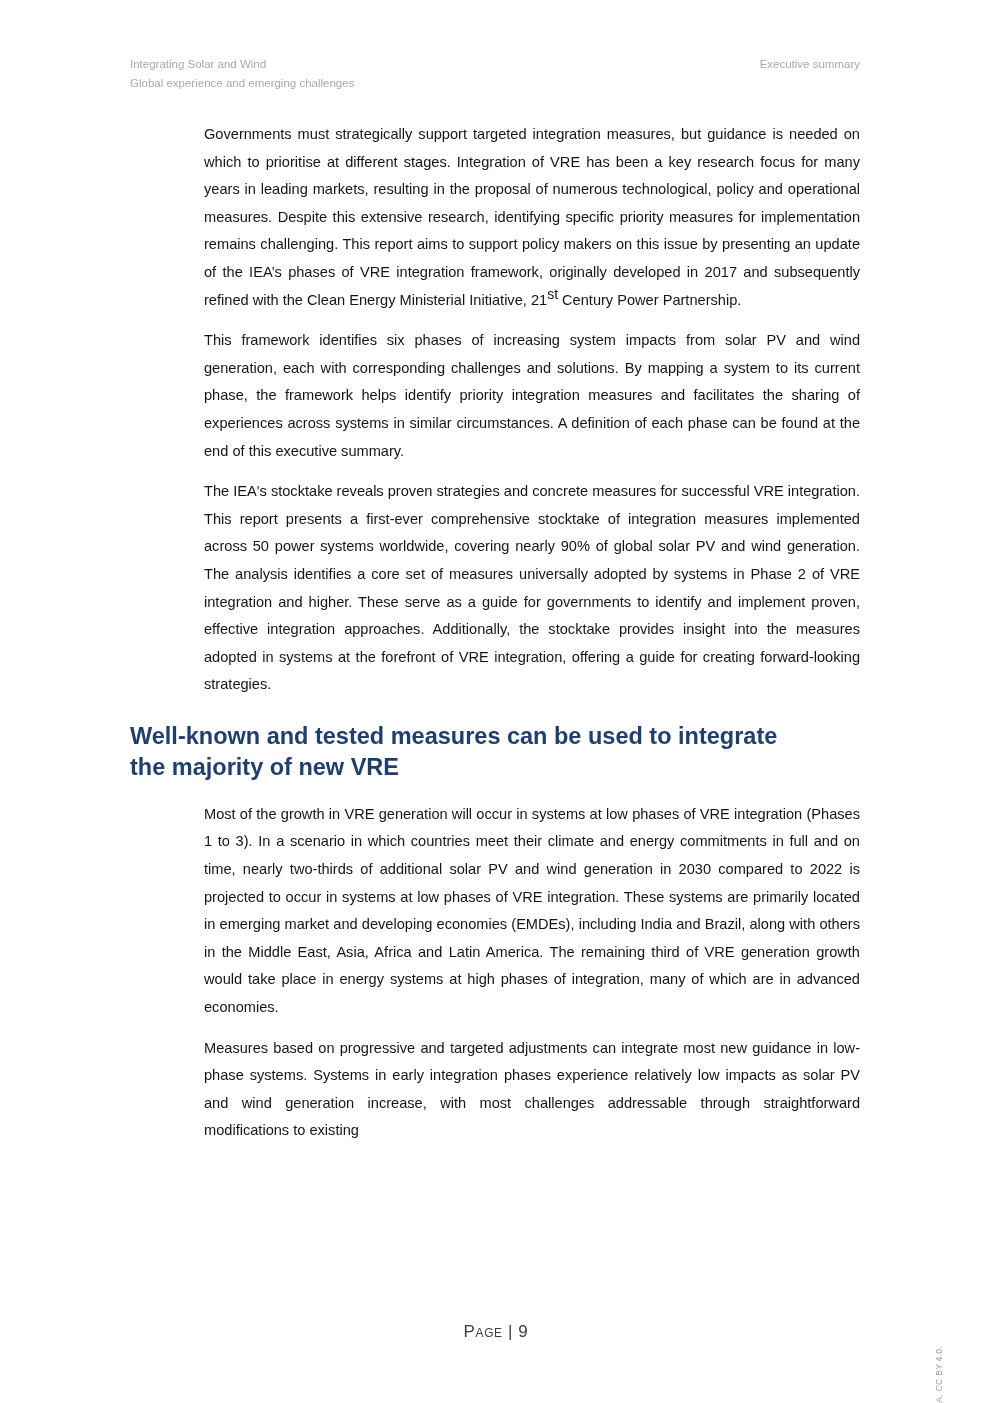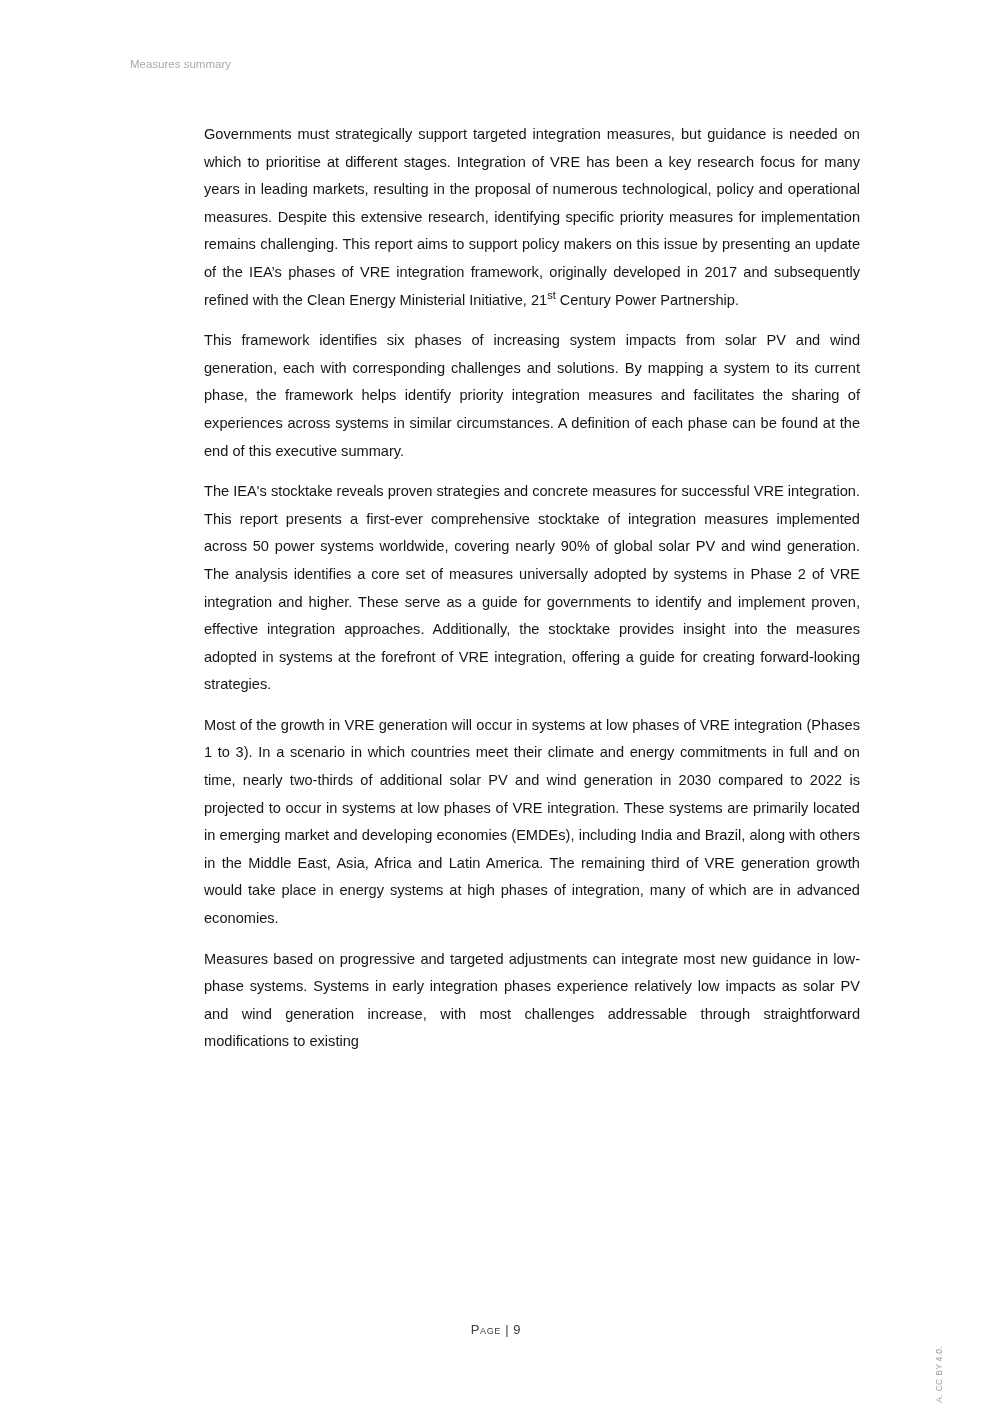--- a/index.html
+++ b/index.html
@@ -36,21 +36,21 @@
 
   p.body-para {
     font-size: 14.6px;
     line-height: 27.6px;
     color: #151515;
     text-align: justify;
     margin: 0 0 13px 0;
   }
   p.body-para .lead { font-weight: normal; }
   p.body-para sup {
-    font-size: 11px;
+    font-size: 14px;
     vertical-align: super;
     line-height: 0;
   }
 
   h1.section-heading {
     font-size: 23.5px;
     font-weight: bold;
     line-height: 31.5px;
     color: #1e3f6f;
     margin: 22px 0 17px -74px;
@@ -58,52 +58,57 @@
     text-align: left;
   }
 
   .page-footer {
     position: absolute;
     top: 1322px;
     left: 0;
     width: 100%;
     text-align: center;
     color: #3d3d3d;
-    font-size: 13px;
+    font-size: 17px;
     font-variant: small-caps;
     letter-spacing: 0.6px;
   }
 
   .side-note {
     position: absolute;
     right: 48px;
     bottom: 57px;
     transform: rotate(-90deg);
     transform-origin: bottom right;
     white-space: nowrap;
     color: #9a9a9a;
     font-size: 8.5px;
     letter-spacing: 0.3px;
   }
 </style>
 </head>
 <body>
 
 <header class="page-header">
-  <div class="header-right">Measures summary</div>
+  <div class="header-left">
+    <div>Integrating Solar and Wind</div>
+    <div>Global experience and emerging challenges</div>
+  </div>
+  <div class="header-right">Executive summary</div>
 </header>
 
 <main class="content">
 
   <p class="body-para"><span class="lead">Governments must strategically support targeted integration measures, but guidance is needed on which to prioritise at different stages.</span><span> Integration of VRE has been a key research focus for many years in leading markets, resulting in the proposal of numerous technological, policy and operational measures. Despite this extensive research, identifying specific priority measures for implementation remains challenging. This report aims to support policy makers on this issue by presenting an update of the IEA’s phases of VRE integration framework, originally developed in 2017 and subsequently refined with the Clean Energy Ministerial Initiative, 21</span><sup>st</sup><span> Century Power Partnership.</span></p>
 
   <p class="body-para"><span class="lead"></span><span>This framework identifies six phases of increasing system impacts from solar PV and wind generation, each with corresponding challenges and solutions. By mapping a system to its current phase, the framework helps identify priority integration measures and facilitates the sharing of experiences across systems in similar circumstances. A definition of each phase can be found at the end of this executive summary.</span></p>
 
   <p class="body-para"><span class="lead">The IEA's stocktake reveals proven strategies and concrete measures for successful VRE integration.</span><span> This report presents a first-ever comprehensive stocktake of integration measures implemented across 50 power systems worldwide, covering nearly 90% of global solar PV and wind generation. The analysis identifies a core set of measures universally adopted by systems in Phase 2 of VRE integration and higher. These serve as a guide for governments to identify and implement proven, effective integration approaches. Additionally, the stocktake provides insight into the measures adopted in systems at the forefront of VRE integration, offering a guide for creating forward-looking strategies.</span></p>
 
+  <h1 class="section-heading">Well-known and tested measures can be used to integrate the majority of new VRE</h1>
 
   <p class="body-para"><span class="lead">Most of the growth in VRE generation will occur in systems at low phases of VRE integration (Phases 1 to 3).</span><span> In a scenario in which countries meet their climate and energy commitments in full and on time, nearly two-thirds of additional solar PV and wind generation in 2030 compared to 2022 is projected to occur in systems at low phases of VRE integration. These systems are primarily located in emerging market and developing economies (EMDEs), including India and Brazil, along with others in the Middle East, Asia, Africa and Latin America. The remaining third of VRE generation growth would take place in energy systems at high phases of integration, many of which are in advanced economies.</span></p>
 
   <p class="body-para"><span class="lead">Measures based on progressive and targeted adjustments can integrate most new guidance in low-phase systems.</span><span> Systems in early integration phases experience relatively low impacts as solar PV and wind generation increase, with most challenges addressable through straightforward modifications to existing</span></p>
 
 </main>
 
 <footer class="page-footer">Page | 9</footer>
 
 <div class="side-note">IEA. CC BY 4.0.</div>

